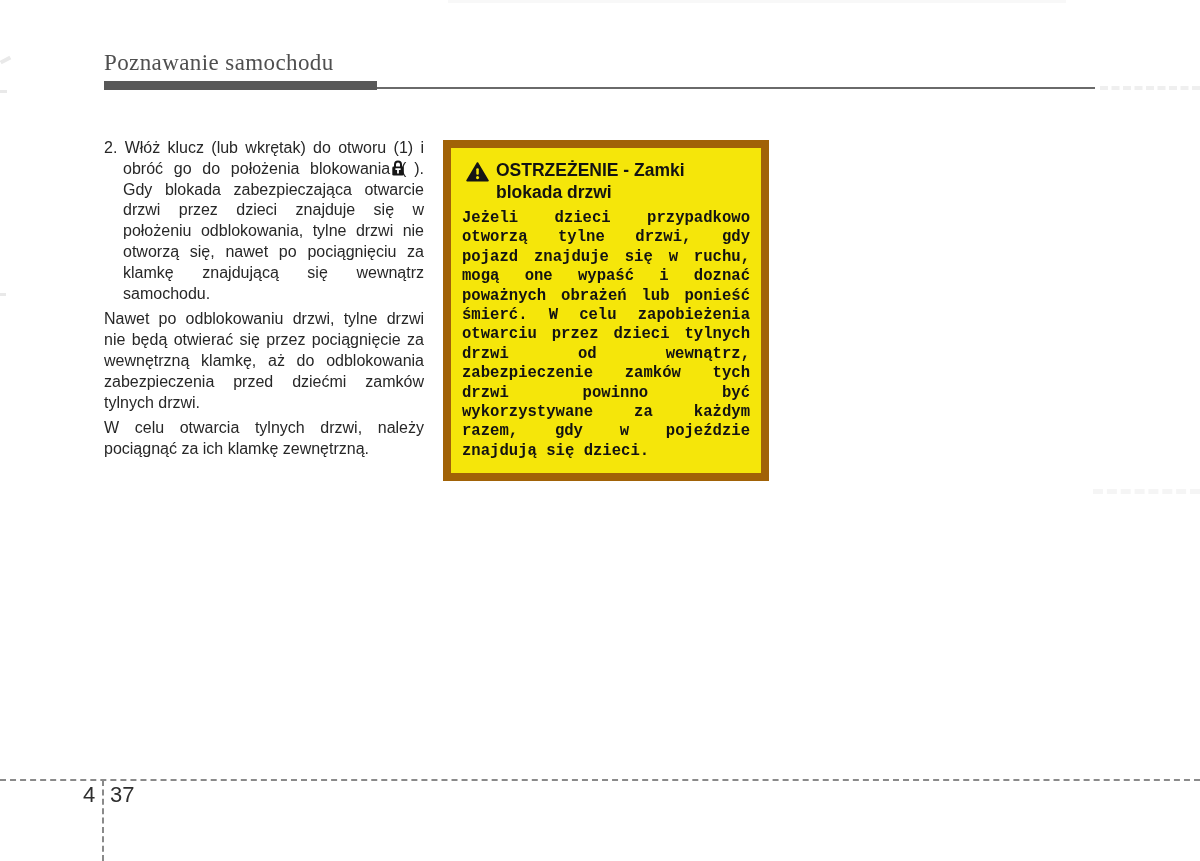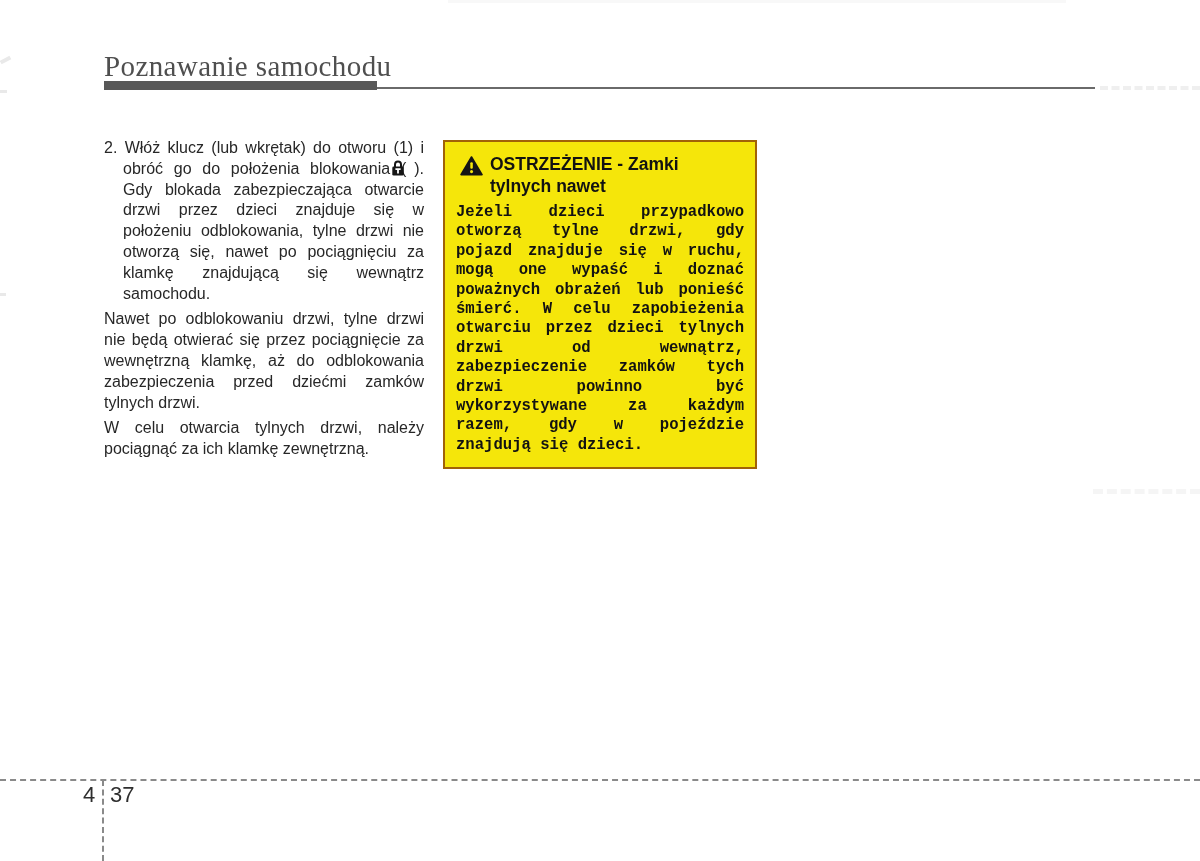--- a/index.html
+++ b/index.html
@@ -9,21 +9,21 @@
     position: relative;
     font-family: "Liberation Sans", sans-serif;
     overflow: hidden;
   }
 
   
   .page-title {
     position: absolute; left: 104px; top: 50px;
     margin: 0;
     font-family: "Liberation Serif", serif;
-    font-size: 29px; font-weight: normal;
+    font-size: 23px; font-weight: normal;
     color: #4f4f4f; letter-spacing: 0.4px;
   }
   .rule-thin {
     position: absolute; left: 104px; top: 87px;
     width: 991px; height: 2px; background: #6a6a6a;
   }
   .rule-thick {
     position: absolute; left: 104px; top: 81px;
     width: 273px; height: 9px; background: #585858;
   }
@@ -63,21 +63,21 @@
     display: inline-block;
     margin: 0 4px;
     vertical-align: -2px;
     line-height: 0;
   }
 
   
   .warning-box {
     position: absolute; left: 443px; top: 140px;
     width: 288px; min-height: 247px;
-    border: 2px solid #a16207;
+    border: 8px solid #a16207;
     padding: 12px 11px 12px 11px;
     background: #f5e60a;
     color: #121212;
   }
   .warning-title {
     position: relative;
     padding-left: 34px;
     font-weight: bold;
     font-size: 17.5px; line-height: 21.5px;
   }
@@ -139,21 +139,21 @@
   </div>
 
   <div class="warning-box" style="background-color: rgb(245, 230, 10);">
     <div class="warning-title">
       <span class="warning-icon"><svg width="23" height="20" viewBox="0 0 23 20">
             <path d="M11.5 1 L22 18.6 H1 Z" fill="#151515" stroke="#151515" stroke-width="1.6" stroke-linejoin="round"></path>
             <rect x="10.3" y="6.2" width="2.5" height="6.6" rx="1.1" fill="#f5e60a"></rect>
             <circle cx="11.55" cy="15.6" r="1.55" fill="#f5e60a"></circle>
           </svg></span>
       <span class="wt-line">OSTRZEŻENIE - Zamki</span>
-      <span class="wt-line">tylnych nawet</span>
+      <span class="wt-line">blokada drzwi</span>
     </div>
     <p class="warning-body">Jeżeli dzieci przypadkowo otworzą tylne drzwi, gdy pojazd znajduje się w ruchu, mogą one wypaść i doznać poważnych obrażeń lub ponieść śmierć. W celu zapobieżenia otwarciu przez dzieci tylnych drzwi od wewnątrz, zabezpieczenie zamków tych drzwi powinno być wykorzystywane za każdym razem, gdy w pojeździe znajdują się dzieci.</p>
   </div>
 
   <div class="footer-dash-h"></div>
   <div class="footer-dash-v"></div>
   <div class="chapter-num">4</div>
   <div class="page-num">37</div>
 
 </div>

